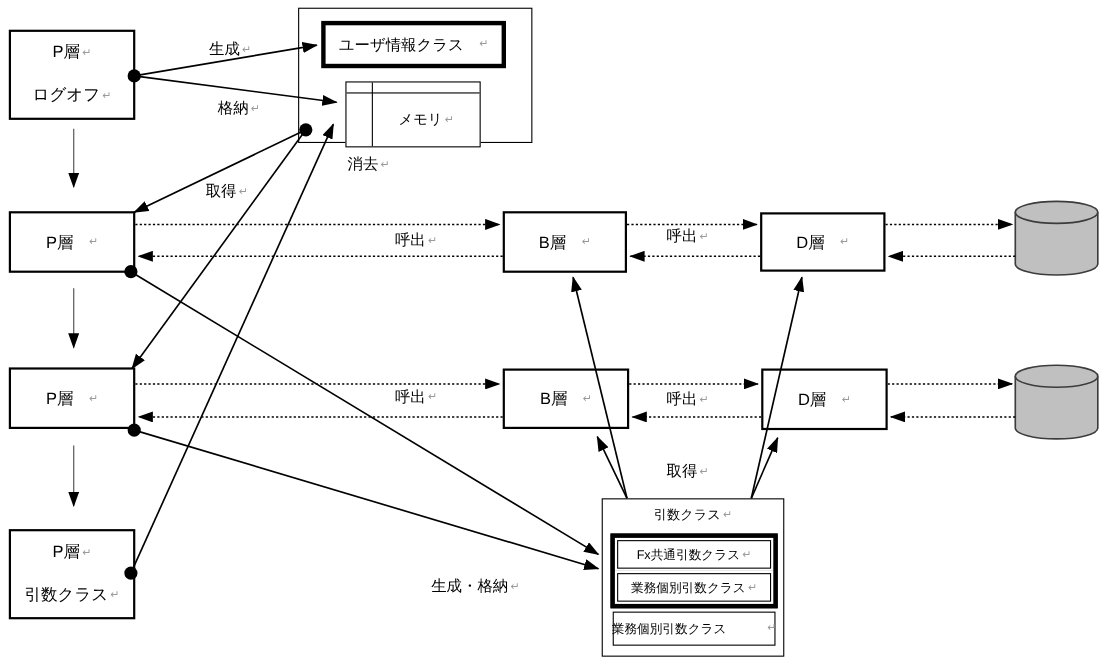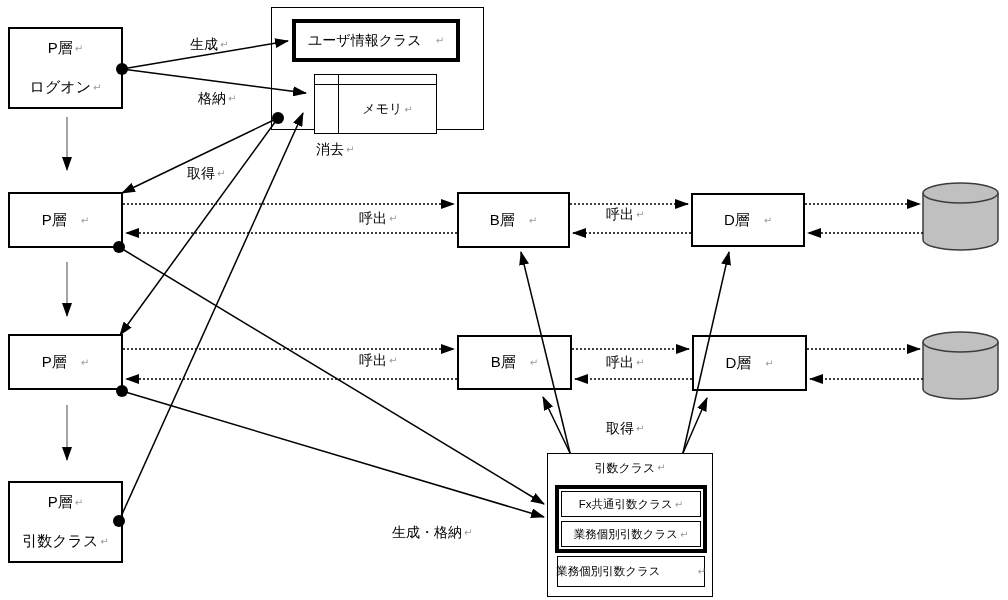--- a/index.html
+++ b/index.html
@@ -38,21 +38,21 @@
   svg .flow{stroke:#666;stroke-width:1.2;fill:none;}
   svg .cyl{stroke:#3c3c3c;stroke-width:1.5;}
 </style>
 </head>
 <body>
 
 <div class="canvas">
 
   <div class="box twoline" style="left:8px;top:27px;width:115px;height:82px;">
     <div><span>P層</span><span class="rm">↵</span></div>
-    <div><span>ログオン</span><span class="rm">↵</span></div>
+    <div><span>ログオフ</span><span class="rm">↵</span></div>
   </div>
 
   <div class="box thin" style="left:271px;top:7px;width:213px;height:123px;"></div>
 
   <div class="box bold-border" style="left:292px;top:19px;width:168px;height:43px;">
     <span>ユーザ情報クラス</span>
       <span class="rm">↵</span>
   </div>
 
   <div class="mem">

